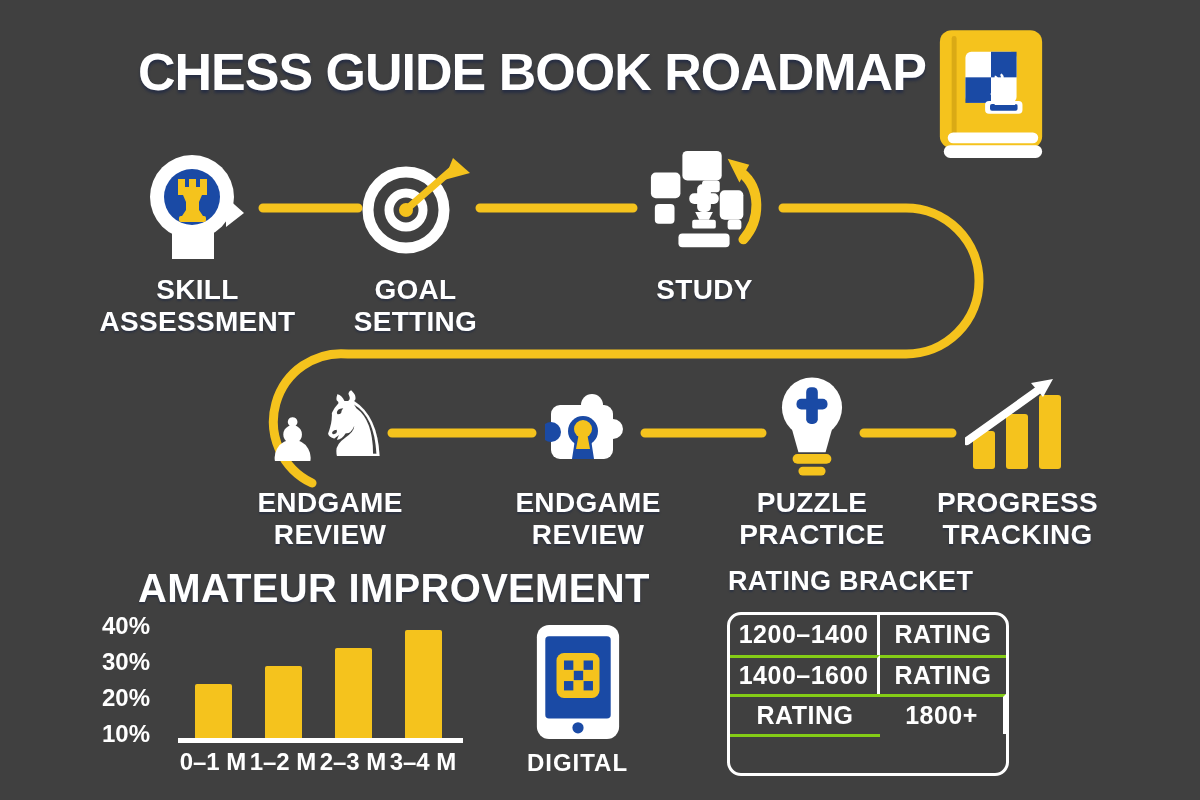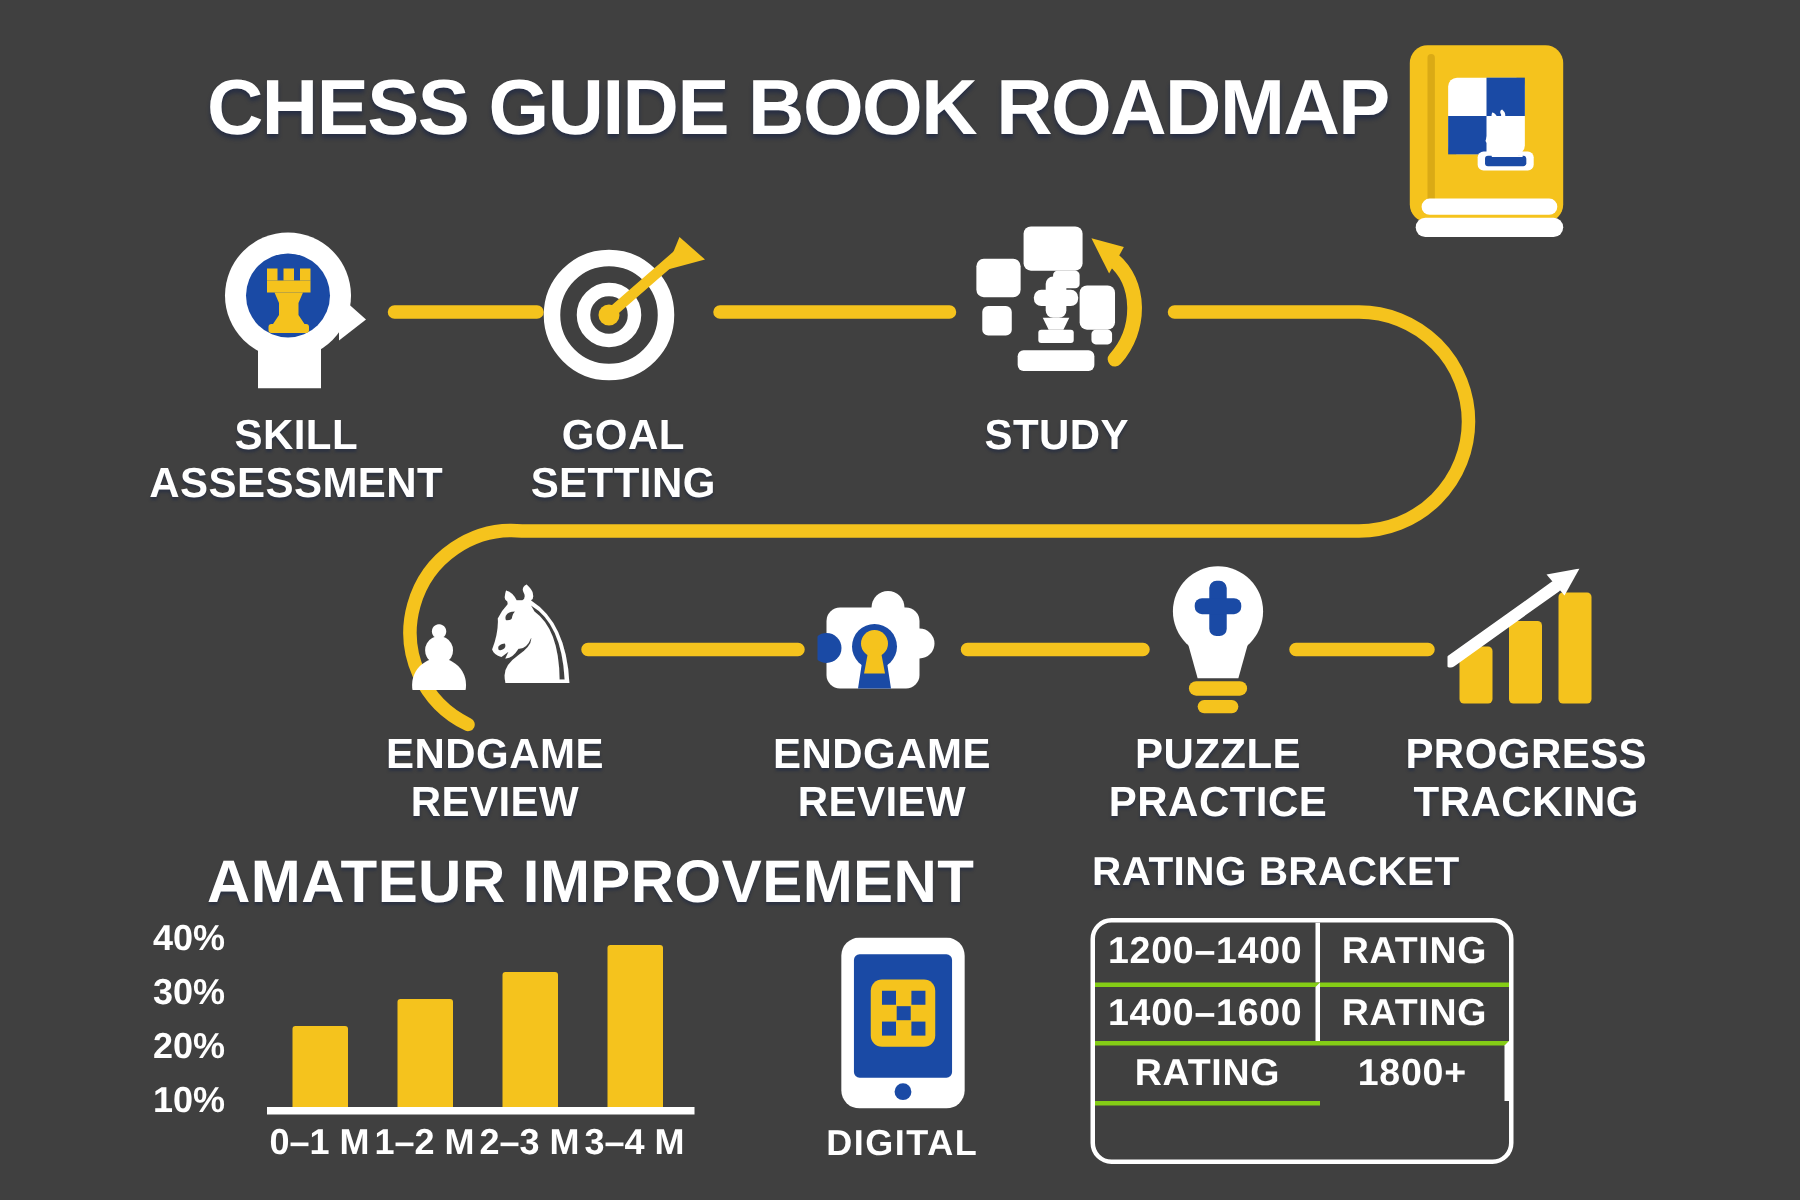--- a/index.html
+++ b/index.html
@@ -32,21 +32,21 @@
   .chart-y{position:absolute;left:88px;top:612px;width:62px;text-align:right;}
   .chart-y div{height:27px;margin-bottom:9px;font-size:24px;font-weight:bold;}
   .chart-plot{
     position:absolute;left:178px;top:615px;width:285px;height:123px;
     border-bottom:5px solid #ffffff;
   }
   .bar{position:absolute;bottom:0;width:37px;background:#F5C31D;border-radius:2px 2px 0 0;}
   .chart-x{position:absolute;left:178px;top:748px;width:285px;display:flex;}
   .chart-x span{width:70px;text-align:center;font-size:24px;font-weight:bold;white-space:nowrap;}
   
-  .digital{position:absolute;left:520px;top:625px;width:115px;display:flex;flex-direction:column;align-items:center;margin-left:24px;}
+  .digital{position:absolute;left:520px;top:625px;width:115px;display:flex;flex-direction:column;align-items:center;}
   .digital .d-label{margin-top:10px;font-size:24px;font-weight:bold;letter-spacing:1px;}
   
   .rating-table{
     position:absolute;left:727px;top:612px;width:282px;height:164px;
     border:3px solid #ffffff;border-radius:14px;
     display:grid;grid-template-columns:150px 1fr;grid-auto-rows:1fr;
     overflow:hidden;box-sizing:border-box;
   }
   .rating-table .cell{
     display:flex;align-items:center;justify-content:center;

